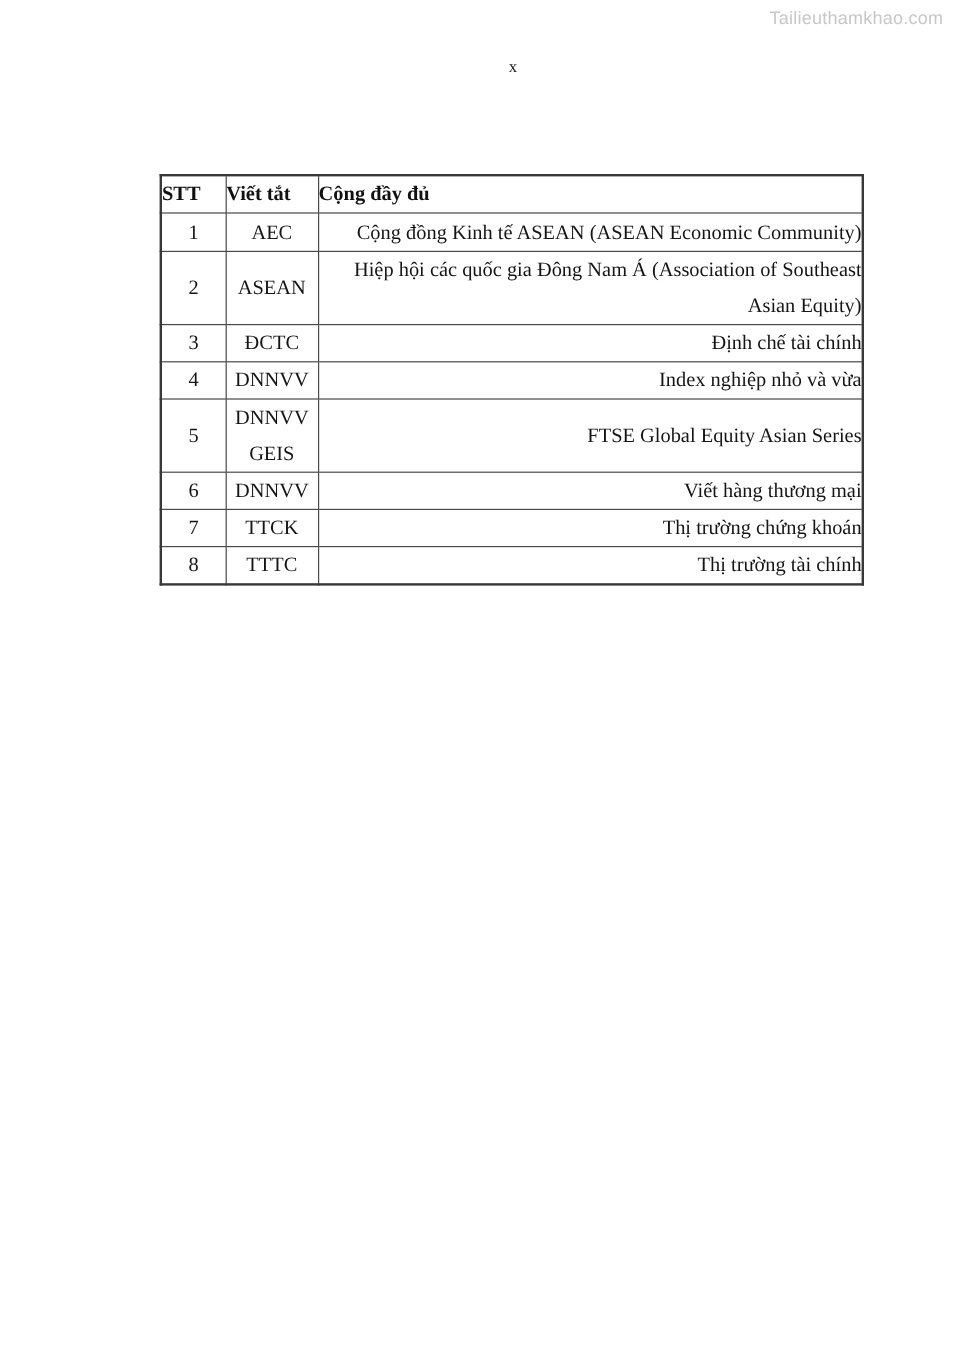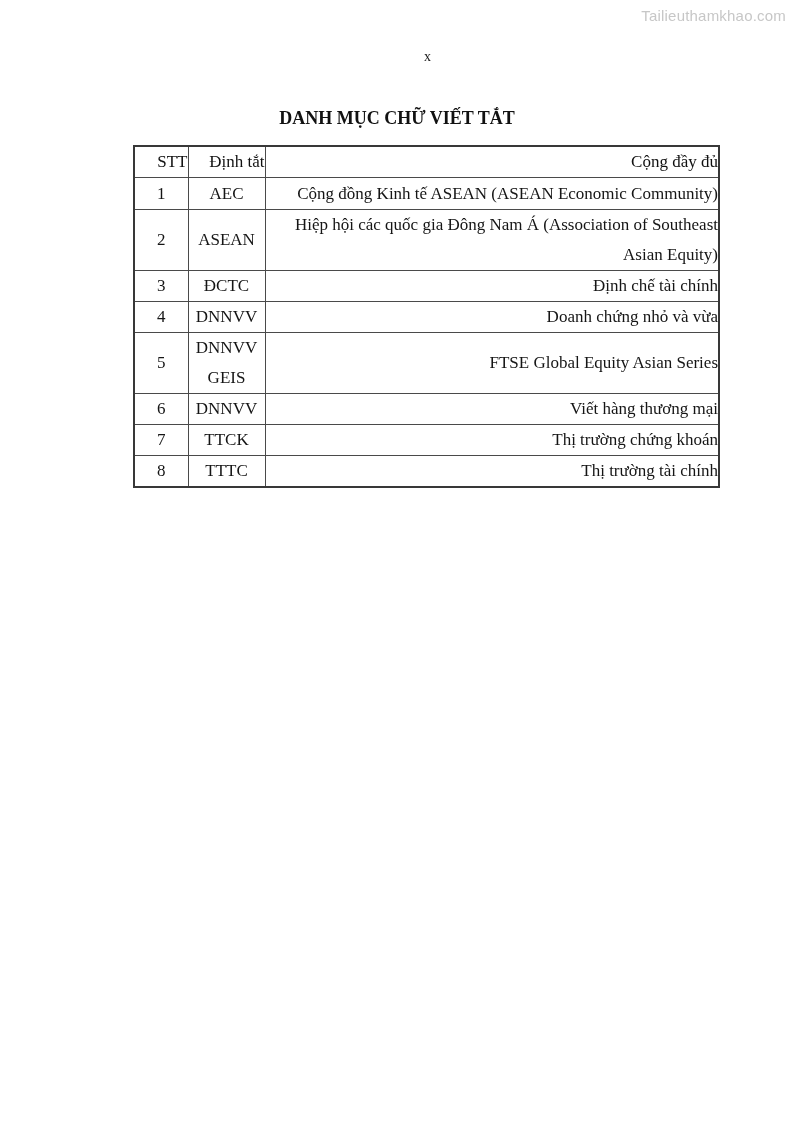--- a/index.html
+++ b/index.html
@@ -58,22 +58,22 @@
     padding: 0;
     line-height: 30px;
     font-weight: normal;
     color: #151515;
     overflow: hidden;
   }
   table.abbr-table {
     border: 2px solid #383838;
   }
   table.abbr-table thead th {
-    font-weight: normal;
-    text-align: right;
+    font-weight: bold;
+    text-align: left;
     height: 28px;
     color: #111111;
   }
   td.col-stt, td.col-abbr {
     text-align: center;
     vertical-align: middle;
   }
   td.col-full {
     text-align: right;
     vertical-align: middle;
@@ -89,32 +89,31 @@
 </style>
 </head>
 <body>
 
 <div class="page">
 
   <div class="watermark">Tailieuthamkhao.com</div>
 
   <div class="page-number">x</div>
 
-  <h1 class="doc-title">DANH MỤC CHỮ VIẾT TẮT</h1>
 
   <table class="abbr-table">
     <colgroup>
       <col class="c-stt">
       <col class="c-abbr">
       <col class="c-full">
     </colgroup>
     <thead>
       <tr class="header-row">
         <th>STT</th>
-        <th>Định tắt</th>
+        <th>Viết tắt</th>
         <th>Cộng đầy đủ</th>
       </tr>
     </thead>
     <tbody>
       <tr class="row-first">
         <td class="col-stt">1</td>
         <td class="col-abbr">AEC</td>
         <td class="col-full">Cộng đồng Kinh tế ASEAN (ASEAN Economic Community)</td>
       </tr>
       <tr class="row-tall">
@@ -123,21 +122,21 @@
         <td class="col-full">Hiệp hội các quốc gia Đông Nam Á (Association of Southeast Asian Equity)</td>
       </tr>
       <tr class="row-single">
         <td class="col-stt">3</td>
         <td class="col-abbr">ĐCTC</td>
         <td class="col-full">Định chế tài chính</td>
       </tr>
       <tr class="row-single">
         <td class="col-stt">4</td>
         <td class="col-abbr">DNNVV</td>
-        <td class="col-full">Doanh chứng nhỏ và vừa</td>
+        <td class="col-full">Index nghiệp nhỏ và vừa</td>
       </tr>
       <tr class="row-tall">
         <td class="col-stt">5</td>
         <td class="col-abbr">DNNVV GEIS</td>
         <td class="col-full">FTSE Global Equity Asian Series</td>
       </tr>
       <tr class="row-single">
         <td class="col-stt">6</td>
         <td class="col-abbr">DNNVV</td>
         <td class="col-full">Viết hàng thương mại</td>

